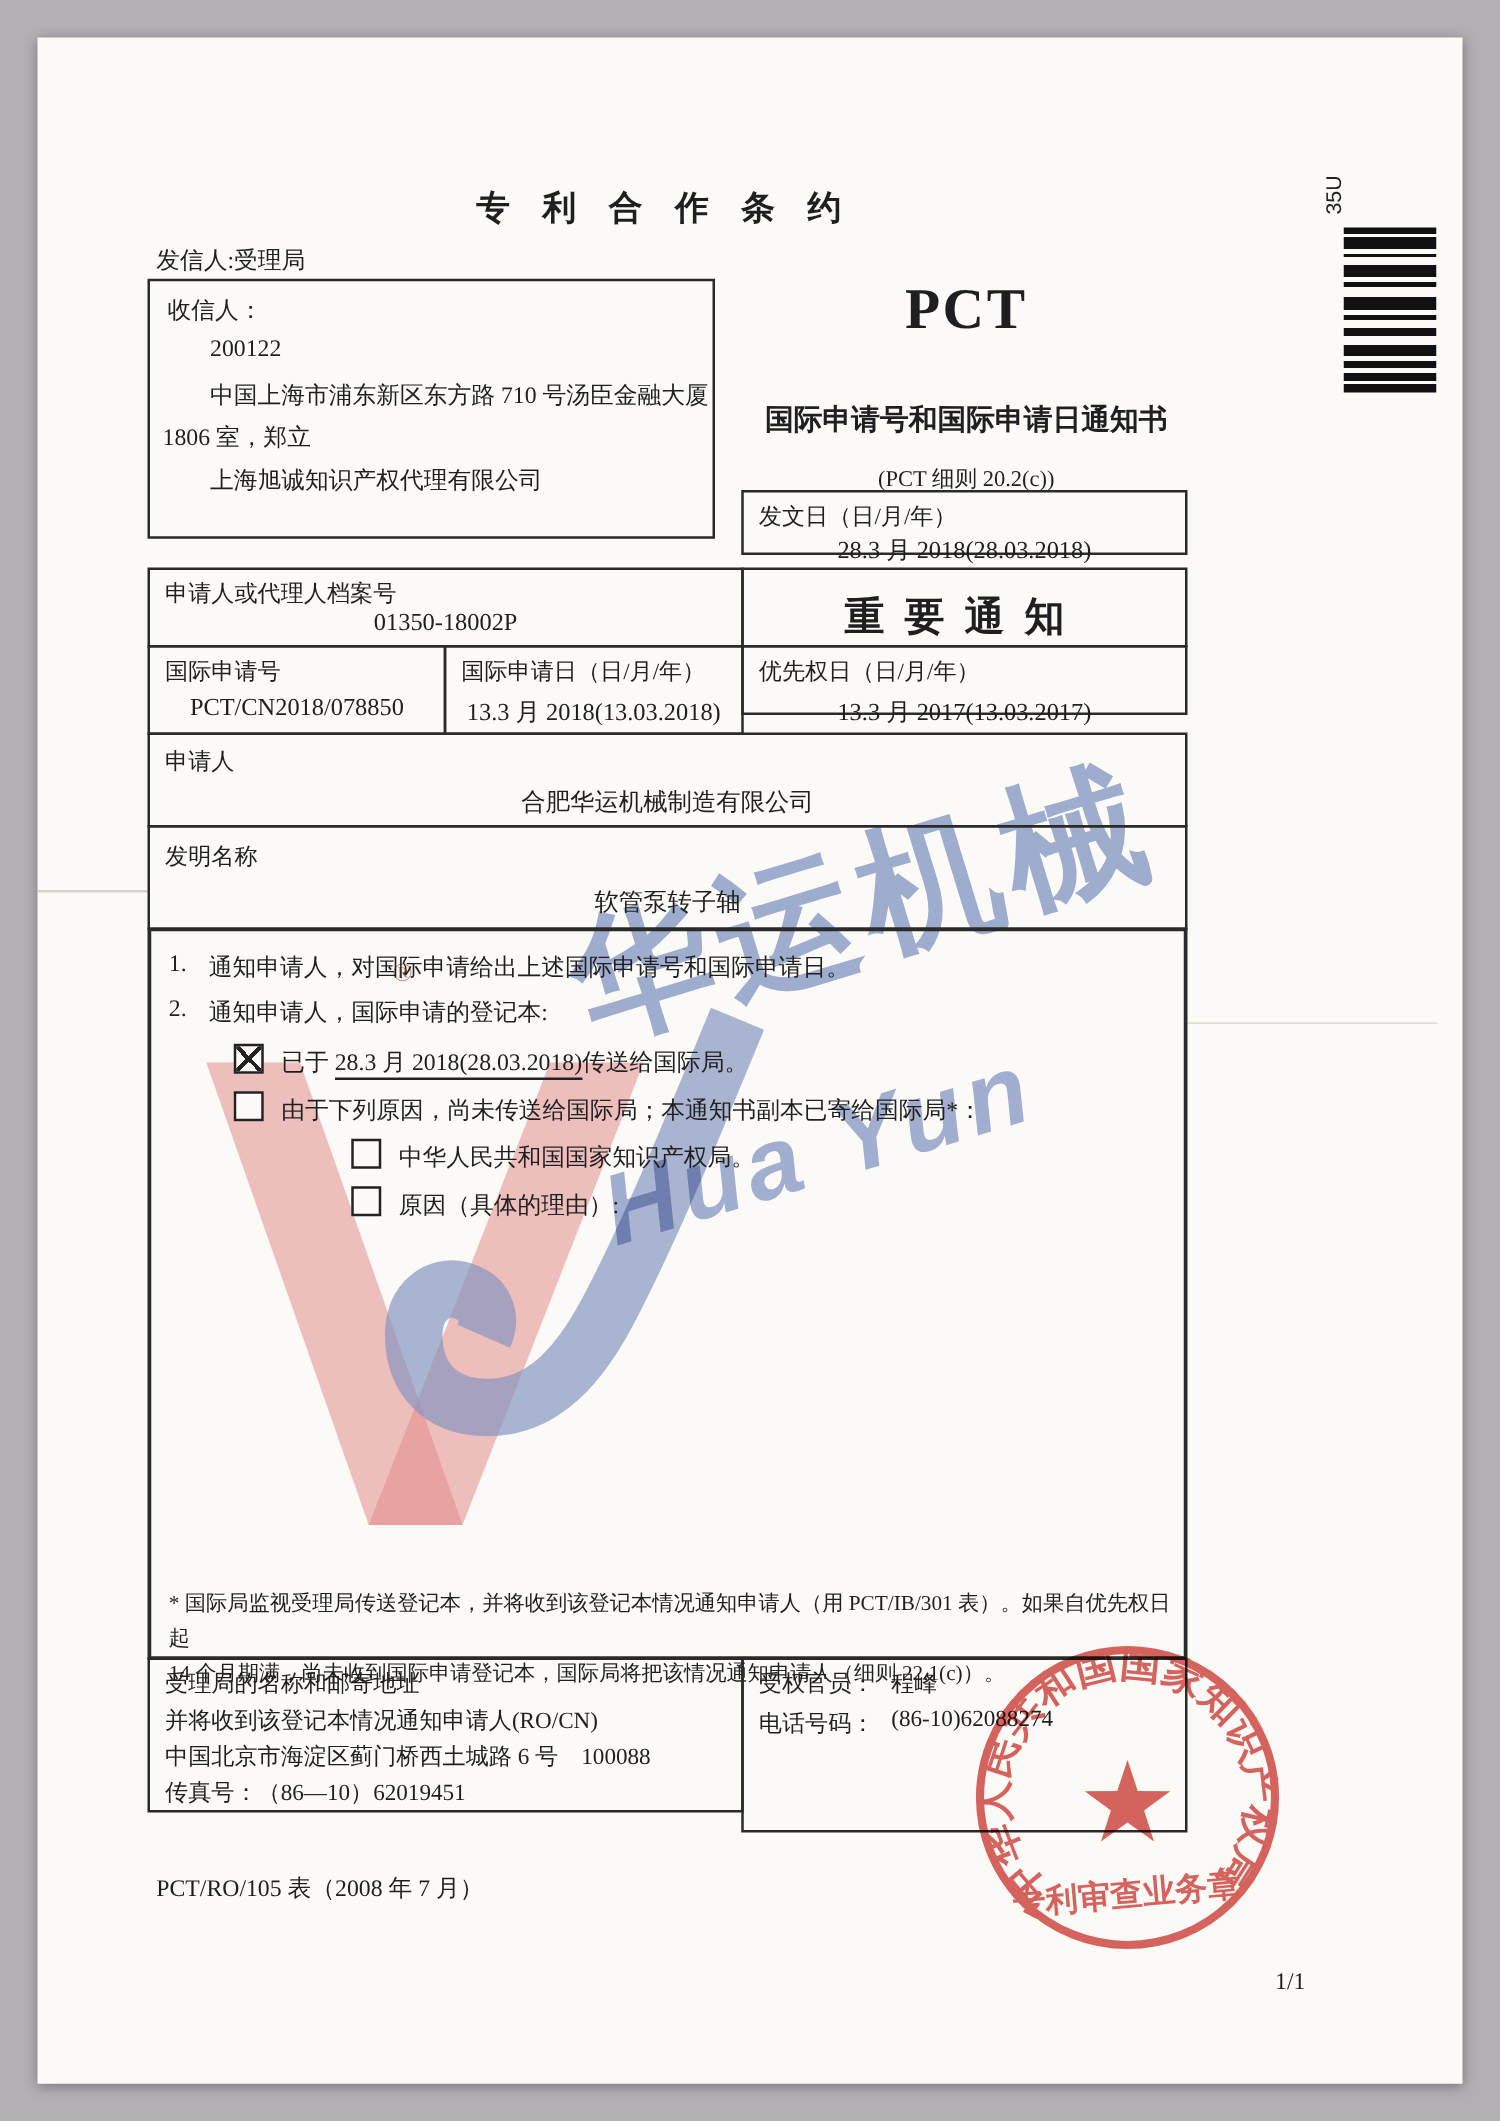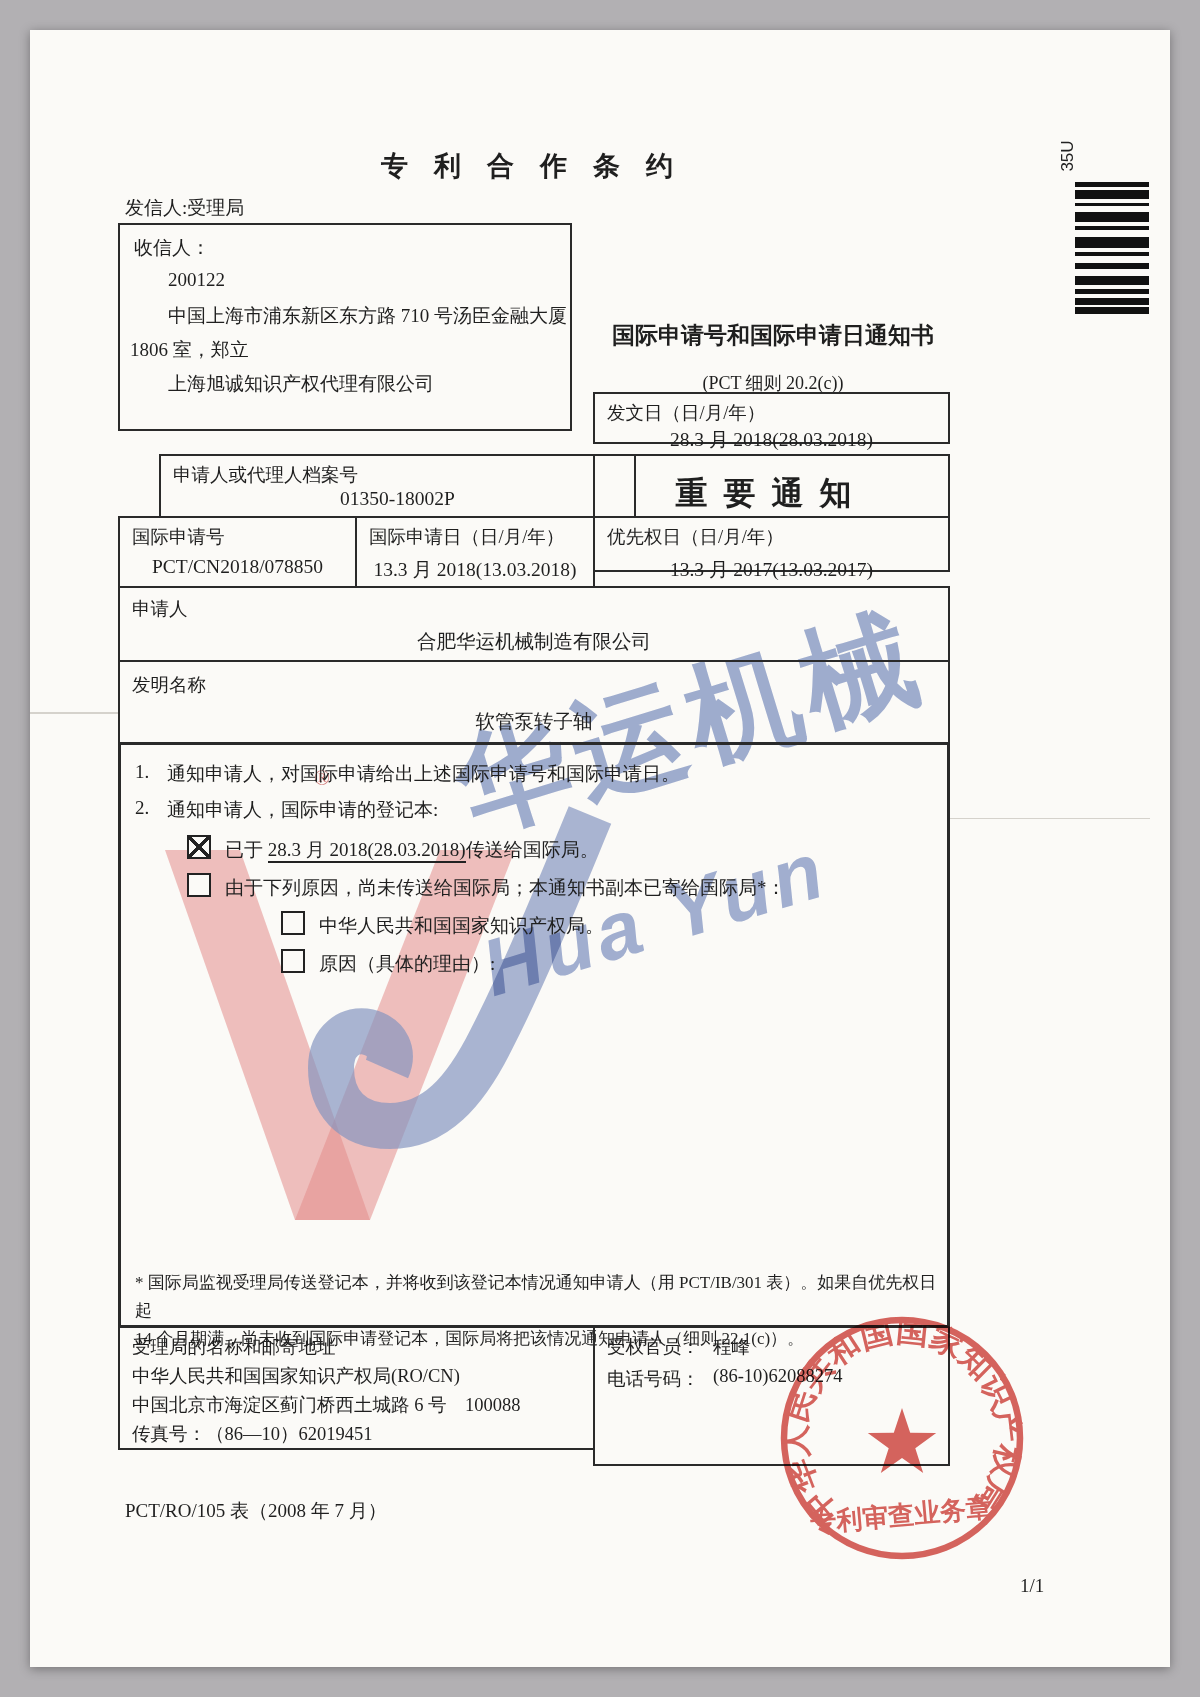--- a/index.html
+++ b/index.html
@@ -72,29 +72,30 @@
     <div class="abs sender">发信人:受理局</div>
 
     <div class="abs rbox">
       <span style="left:14px; top:10px;">收信人：</span>
       <span style="left:48px; top:44px;">200122</span>
       <span style="left:48px; top:78px;">中国上海市浦东新区东方路 710 号汤臣金融大厦</span>
       <span style="left:10px; top:112px;">1806 室，郑立</span>
       <span style="left:48px; top:146px;">上海旭诚知识产权代理有限公司</span>
     </div>
 
+    <div class="abs pct-head">PCT</div>
     <div class="abs notice-title">国际申请号和国际申请日通知书</div>
     <div class="abs rule-ref">(PCT 细则 20.2(c))</div>
 
     <div class="cell" style="left:563px; top:362px; width:357px; height:52px;">
       <span class="lab">发文日（日/月/年）</span>
       <span class="val" style="top:32px;">28.3 月 2018(28.03.2018)</span>
     </div>
 
-    <div class="cell" style="left:88px; top:424px; width:477px; height:64px;margin-left:41px;">
+    <div class="cell" style="left:88px; top:424px; width:477px; height:64px;">
       <span class="lab">申请人或代理人档案号</span>
       <span class="val" style="top:32px;">01350-18002P</span>
     </div>
     <div class="cell imp" style="left:563px; top:424px; width:357px; height:64px;"><span>重要通知</span></div>
 
     <div class="cell" style="left:88px; top:486px; width:239px; height:72px;">
       <span class="lab">国际申请号</span>
       <span class="val" style="top:38px;">PCT/CN2018/078850</span>
     </div>
     <div class="cell" style="left:325px; top:486px; width:240px; height:72px;">
@@ -137,21 +138,21 @@
       <span class="row" style="left:198px; top:206px;">原因（具体的理由）:</span>
 
       <div class="footnote">
         <div>* 国际局监视受理局传送登记本，并将收到该登记本情况通知申请人（用 PCT/IB/301 表）。如果自优先权日起</div>
         <div>14 个月期满，尚未收到国际申请登记本，国际局将把该情况通知申请人（细则 22.1(c)）。</div>
       </div>
     </div>
 
     <div class="cell" style="left:88px; top:1296px; width:477px; height:124px;">
       <span class="bcell-line" style="left:12px; top:6px;">受理局的名称和邮寄地址</span>
-      <span class="bcell-line" style="left:12px; top:35px;">中华人民共和国国家知识产权局(RO/CN)</span>
+      <span class="bcell-line" style="left:12px; top:35px;">并将收到该登记本情况通知申请人(RO/CN)</span>
       <span class="bcell-line" style="left:12px; top:64px;">中国北京市海淀区蓟门桥西土城路 6 号　100088</span>
       <span class="bcell-line" style="left:12px; top:93px;">传真号：（86—10）62019451</span>
     </div>
     <div class="cell" style="left:563px; top:1296px; width:357px; height:140px;">
       <span class="bcell-line" style="left:12px; top:6px;">受权官员：</span>
       <span class="bcell-line" style="left:118px; top:6px;">程峰</span>
       <span class="bcell-line" style="left:12px; top:38px;">电话号码：</span>
       <span class="bcell-line" style="left:118px; top:38px;">(86-10)62088274</span>
     </div>
 

